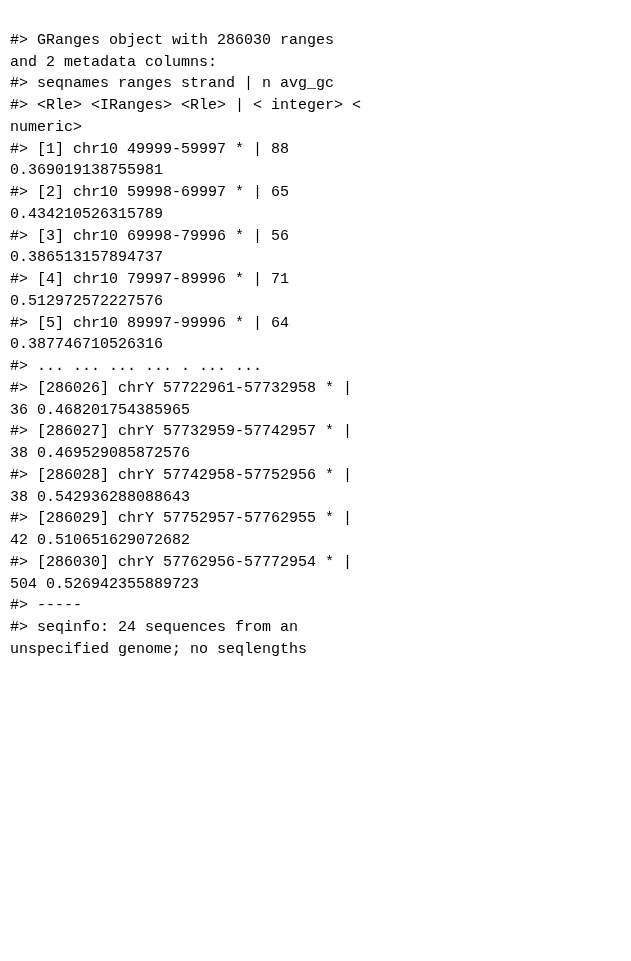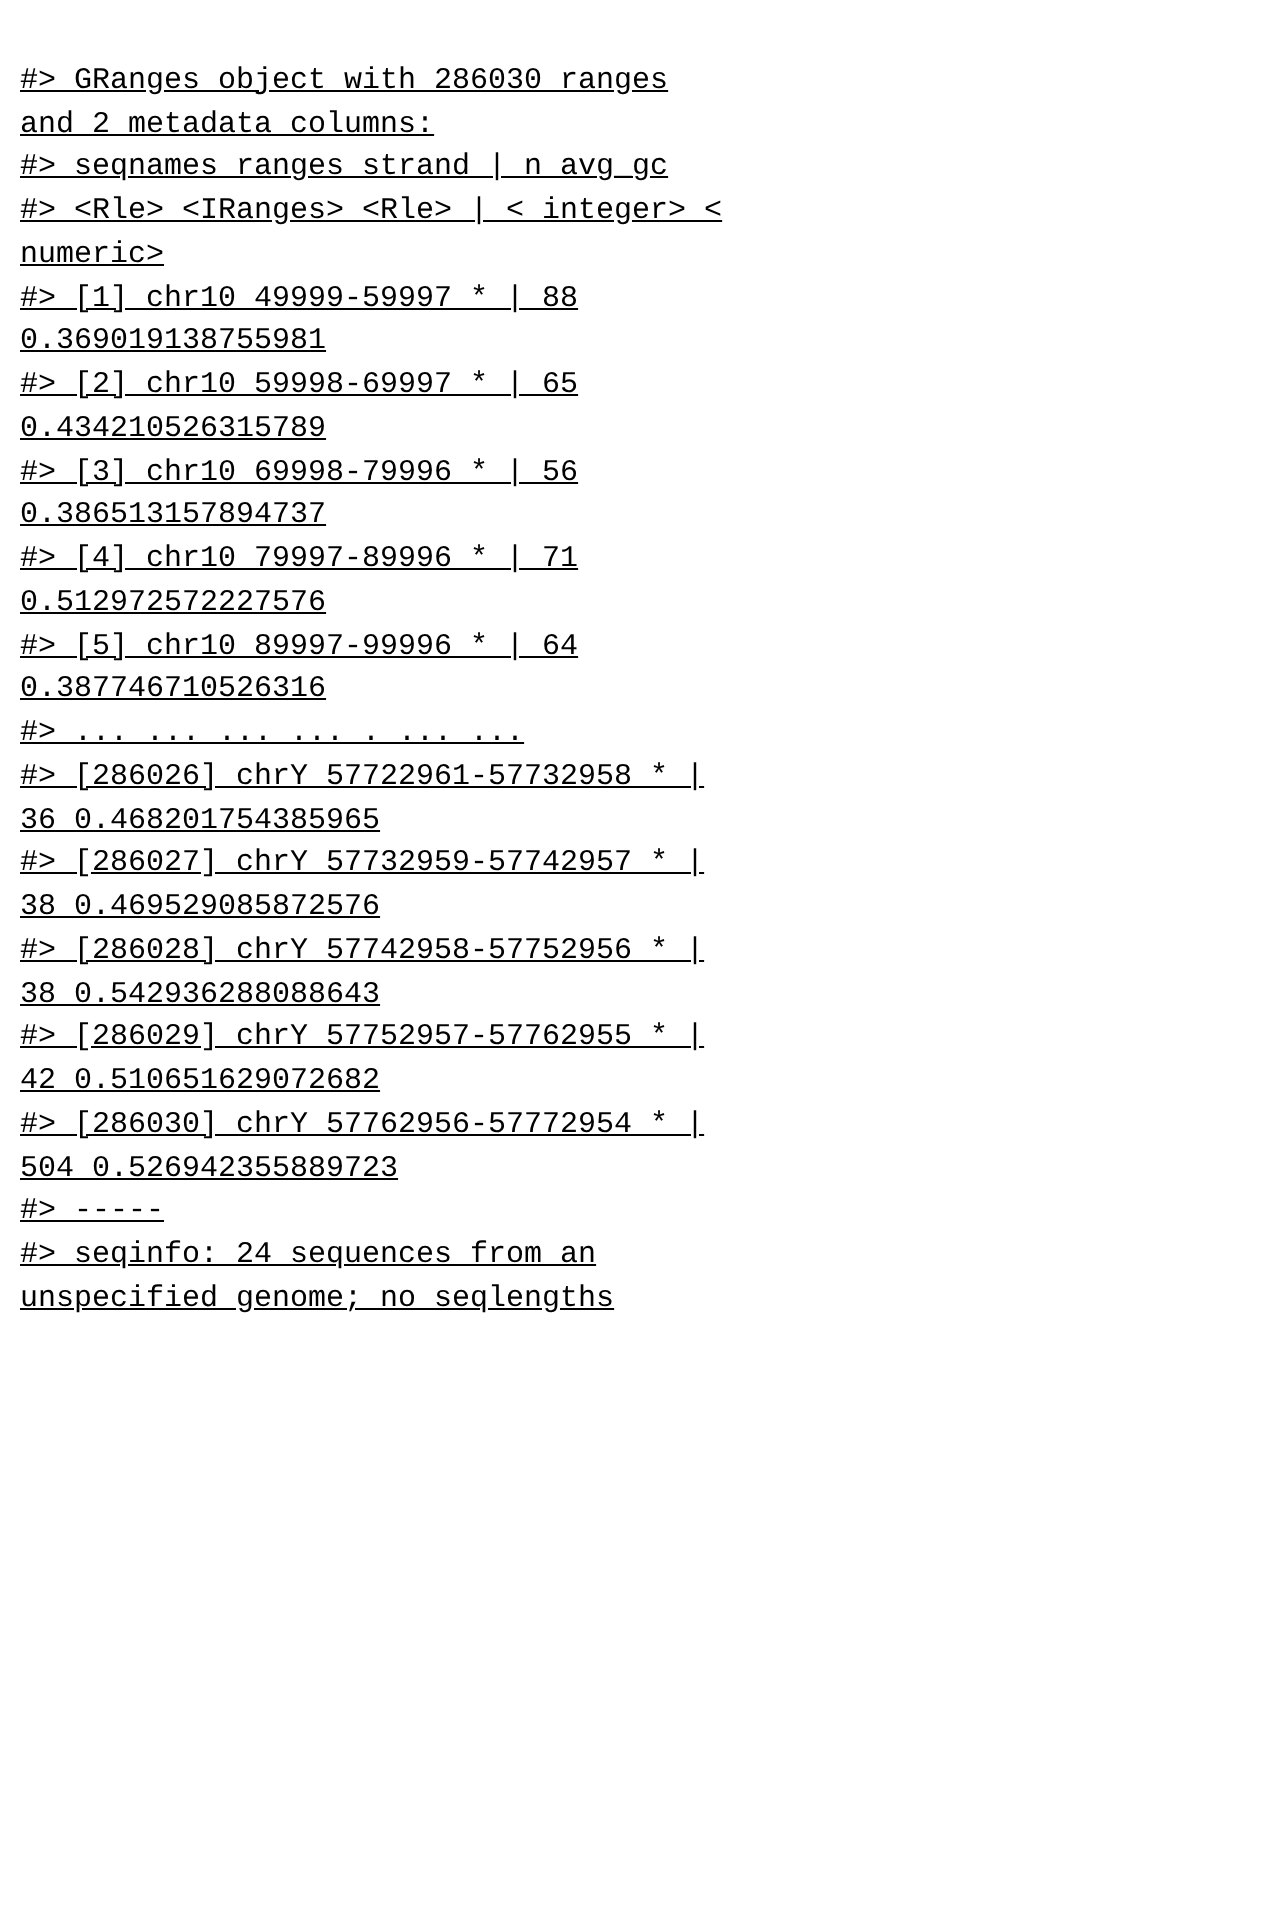--- a/index.html
+++ b/index.html
@@ -15,21 +15,20 @@
       line-height: 1.45;
       padding: 8px 10px;
       width: 631px;
       min-height: 961px;
       color: #000000;
     }
 
     .output-block {
       white-space: pre-wrap;
       word-break: break-all;
-      text-decoration: underline;
     }
 
     .line {
       display: block;
     }
   </style>
 </head>
 <body>
 
 <div class="output-block">

